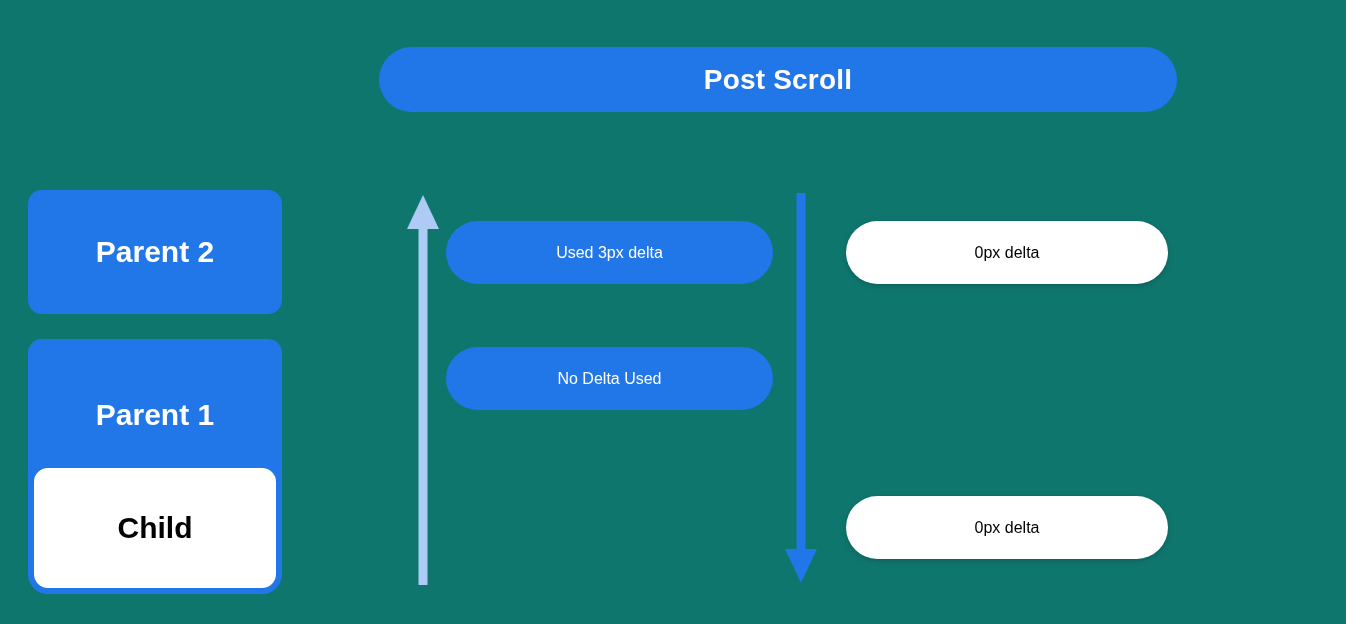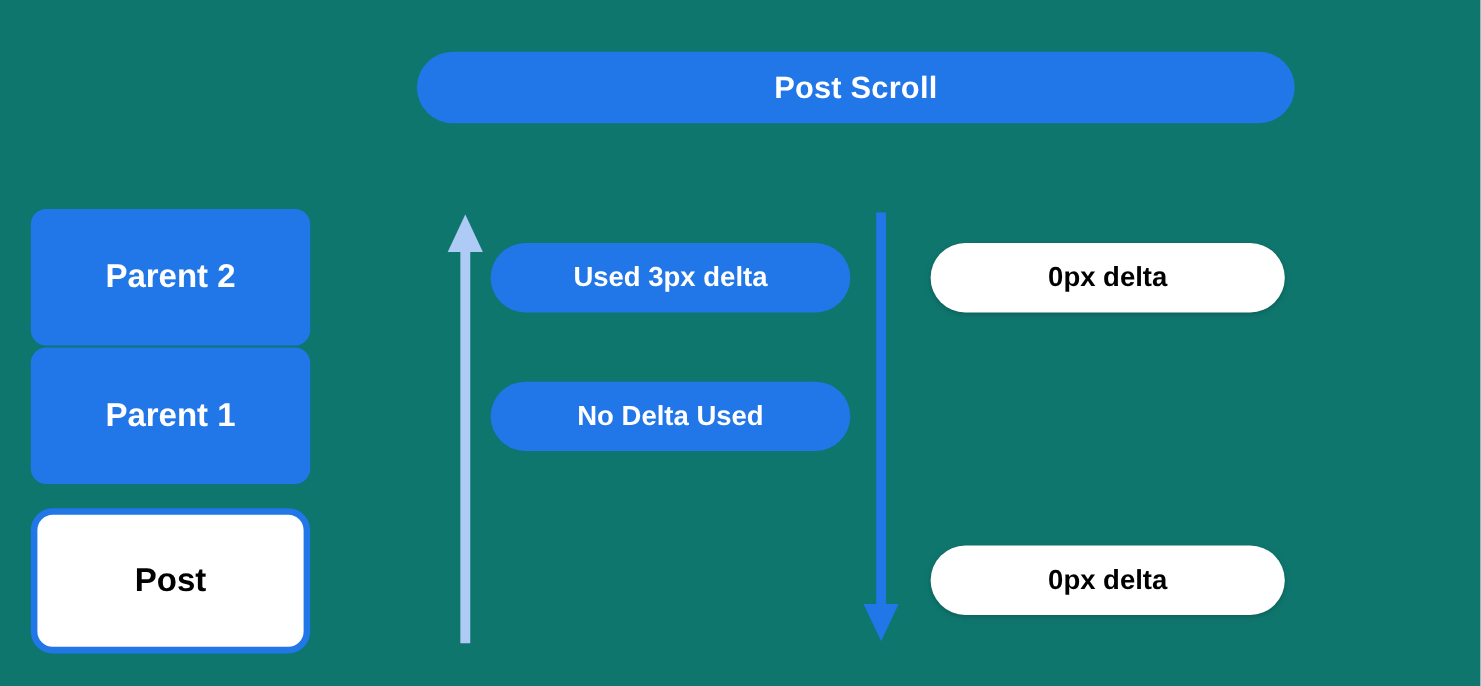--- a/index.html
+++ b/index.html
@@ -63,21 +63,21 @@
   .node-box.filled .label { color: #ffffff; }
 
   .node-box.outlined {
     background: #ffffff;
     border: 6px solid #2176e8;
     border-radius: 20px;
   }
   .node-box.outlined .label { color: #000000; }
 
   #node-parent2 { top: 190px;  height: 124px; }
-  #node-parent1 { top: 316px;  height: 124px; }
+  #node-parent1 { top: 339px;  height: 152px; }
   #node-child   { top: 462px;  height: 132px; }
 
   
   .arrow {
     position: absolute;
     top: 193px;
     width: 40px;
     height: 392px;
   }
   #arrow-up   { left: 403px; }
@@ -86,22 +86,22 @@
 
   
   .pill {
     position: absolute;
     display: flex;
     align-items: center;
     justify-content: center;
     box-sizing: border-box;
   }
   .pill .label {
-    font-size: 25px;
-    font-weight: bold;
+    font-size: 16px;
+    font-weight: normal;
     line-height: 1;
   }
   .pill.blue {
     background: #2176e8;
     border-radius: 32px;
   }
   .pill.blue .label { color: #ffffff; }
 
   .pill.white {
     background: #ffffff;
@@ -126,21 +126,21 @@
 
   <div class="node-box filled" id="node-parent2">
     <span class="label">Parent 2</span>
   </div>
 
   <div class="node-box filled" id="node-parent1">
     <span class="label">Parent 1</span>
   </div>
 
   <div class="node-box outlined" id="node-child">
-    <span class="label">Post</span>
+    <span class="label">Child</span>
   </div>
 
   <div class="arrow" id="arrow-up">
     <svg viewBox="0 0 40 392" preserveAspectRatio="none" aria-hidden="true">
       <line x1="20" y1="392" x2="20" y2="34" stroke="#aecbf5" stroke-width="9"></line>
       <polygon points="20,2 36,36 4,36" fill="#aecbf5"></polygon>
     </svg>
   </div>
 
   <div class="arrow" id="arrow-down">

